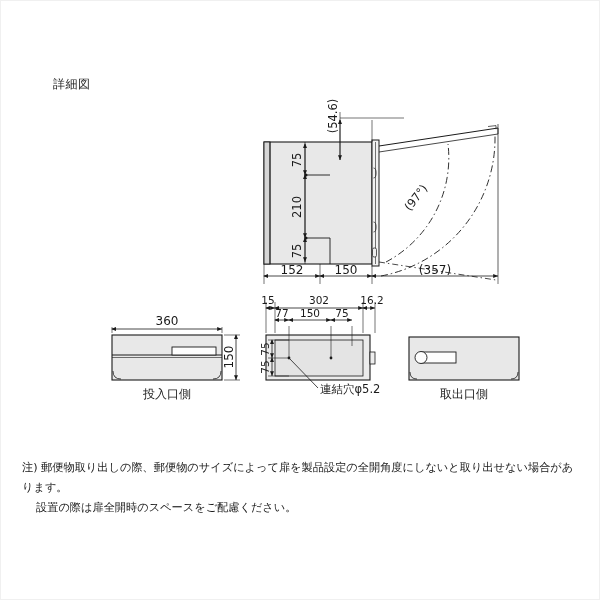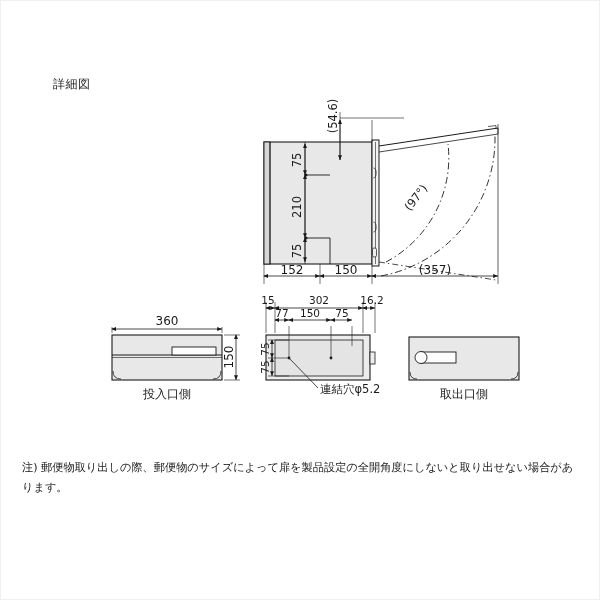--- a/index.html
+++ b/index.html
@@ -188,13 +188,14 @@
     <text x="269" y="349" font-size="10.5" text-anchor="middle" transform="rotate(-90 269 349)">75</text>
     <text x="269" y="367" font-size="10.5" text-anchor="middle" transform="rotate(-90 269 367)">75</text>
     <text x="320" y="393" font-size="11.5" text-anchor="start">連結穴φ5.2</text>
 
     <text x="464" y="398" font-size="12" text-anchor="middle">取出口側</text>
   </g>
 </svg>
 
 <div class="note">
   <span>注) 郵便物取り出しの際、郵便物のサイズによって扉を製品設定の全開角度にしないと取り出せない場合があります。</span>
+  <span class="l2">設置の際は扉全開時のスペースをご配慮ください。</span>
 </div>
 
 </body></html>

